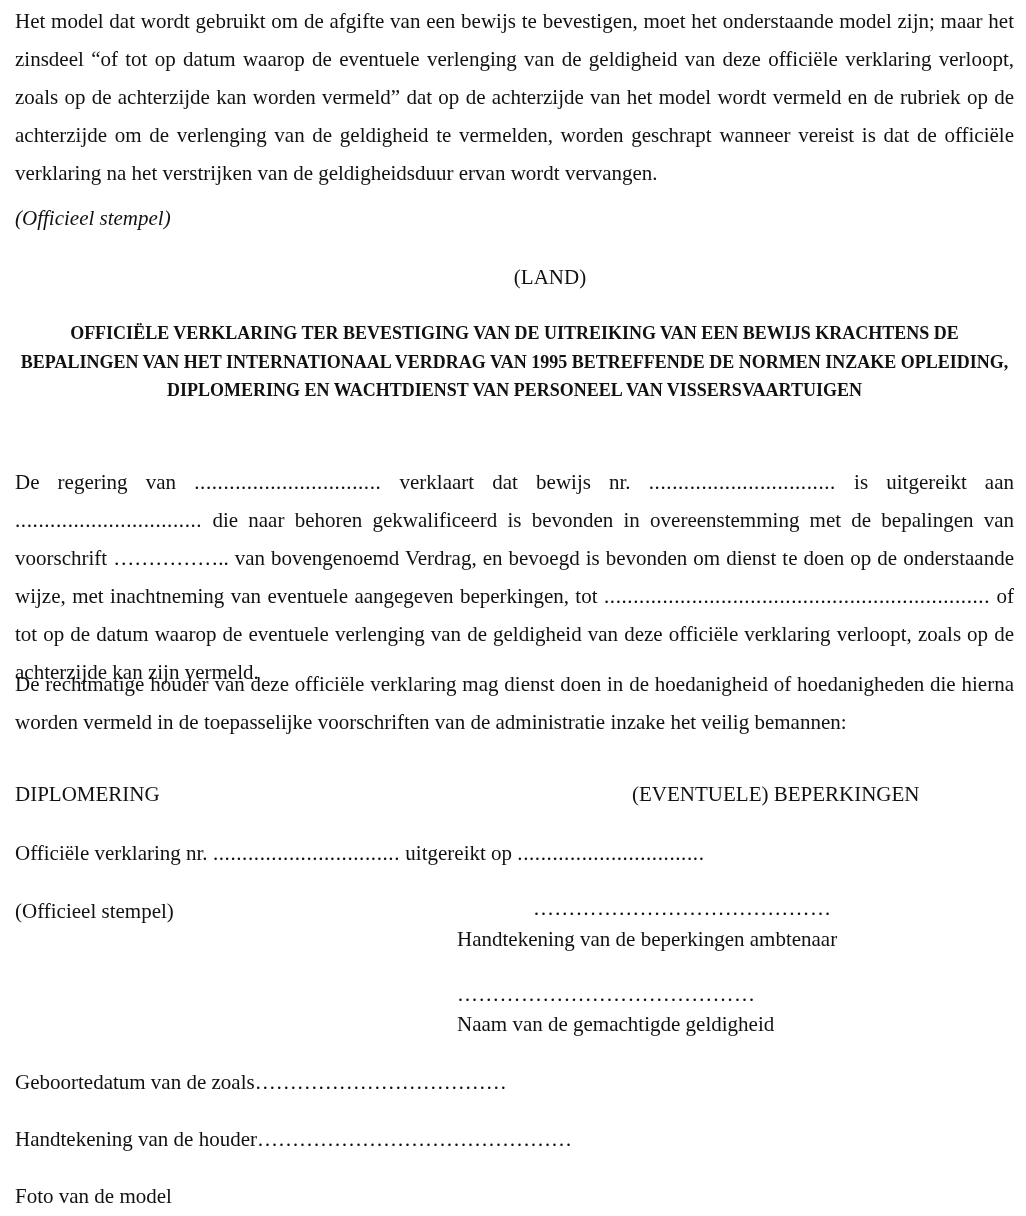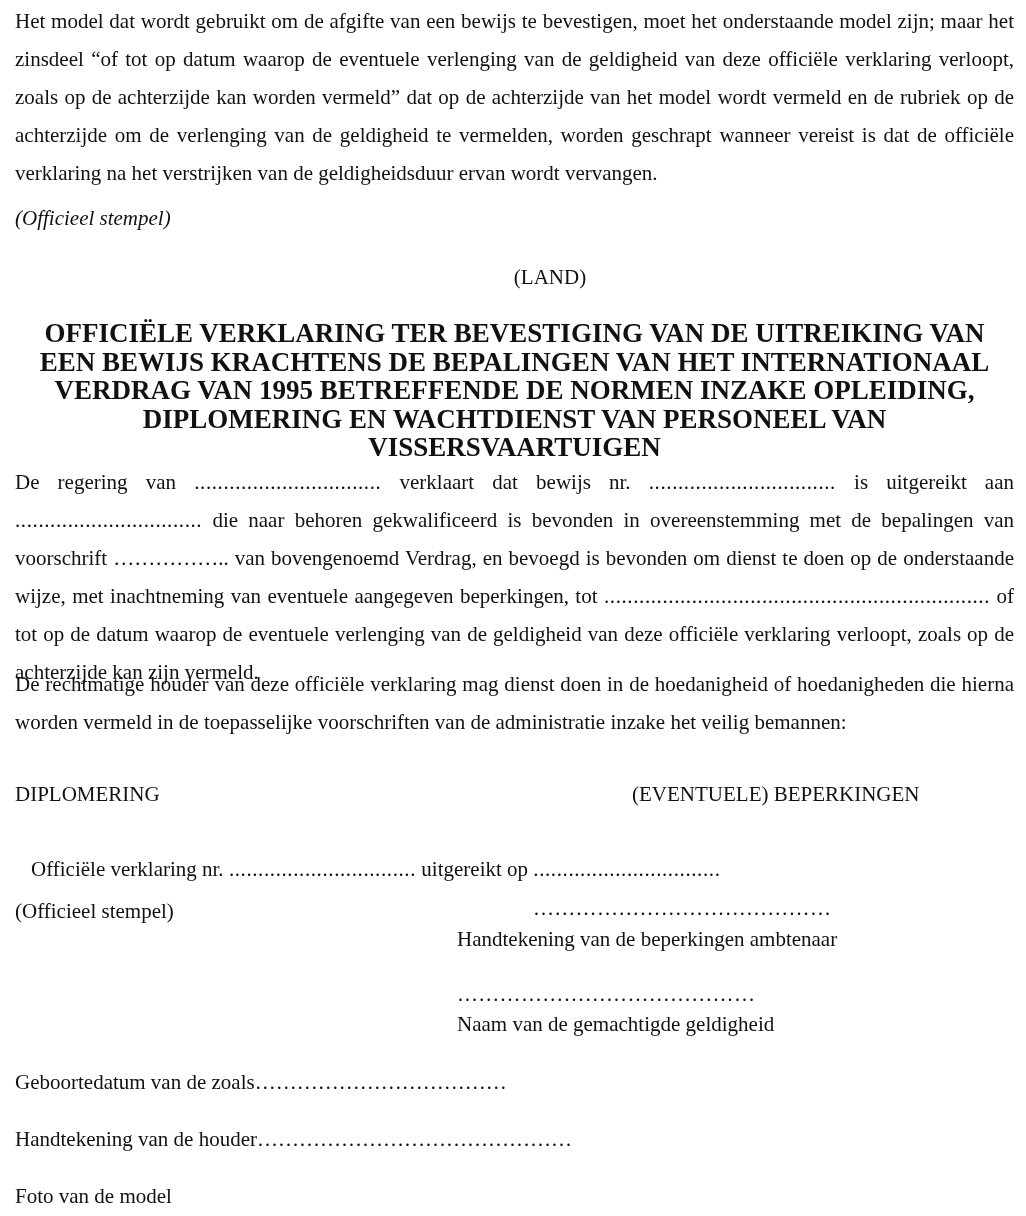--- a/index.html
+++ b/index.html
@@ -26,28 +26,28 @@
     .justify {
       text-align: justify;
       text-align-last: left;
       line-height: 38px;
     }
     .intro { position: absolute; top: 2px; left: 0; width: 999px; }
     .stamp-italic { position: absolute; top: 204px; left: 0; font-style: italic; line-height: 28px; }
     .land { position: absolute; top: 263px; left: 0; width: 1070px; text-align: center; line-height: 28px; }
     .title {
       position: absolute; top: 319px; left: 0; width: 999px;
-      text-align: center; font-weight: bold; line-height: 28.5px; font-size: 27px;
+      text-align: center; font-weight: bold; line-height: 28.5px; font-size: 18px;
     }
     .body-para { position: absolute; top: 463px; left: 0; width: 999px; }
     .holder-para { position: absolute; top: 665px; left: 0; width: 999px; }
     .columns { position: absolute; top: 780px; left: 0; width: 999px; line-height: 28px; }
     .col-left { position: absolute; left: 0; top: 0; white-space: nowrap; }
     .col-right { position: absolute; left: 589px; top: 0; white-space: nowrap; margin-left: 28px; }
-    .cert-line { position: absolute; top: 839px; left: 16px; white-space: nowrap; line-height: 28px; margin-top: 16px; }
+    .cert-line { position: absolute; top: 839px; left: 0; white-space: nowrap; line-height: 28px; }
     .stamp-plain { position: absolute; top: 897px; left: 0; white-space: nowrap; line-height: 28px; }
     .sig-dots { position: absolute; top: 894px; left: 518px; white-space: nowrap; letter-spacing: 0.3px; line-height: 28px; }
     .sig-label { position: absolute; top: 925px; left: 442px; white-space: nowrap; line-height: 28px; }
     .name-dots { position: absolute; top: 980px; left: 442px; white-space: nowrap; letter-spacing: 0.3px; line-height: 28px; }
     .name-label { position: absolute; top: 1010px; left: 442px; white-space: nowrap; line-height: 28px; }
     .dob-line { position: absolute; top: 1068px; left: 0; white-space: nowrap; line-height: 28px; }
     .sign-line { position: absolute; top: 1125px; left: 0; white-space: nowrap; line-height: 28px; }
     .photo-line { position: absolute; top: 1182px; left: 0; white-space: nowrap; line-height: 28px; }
     .dots { letter-spacing: 0.6px; }
   </style>

